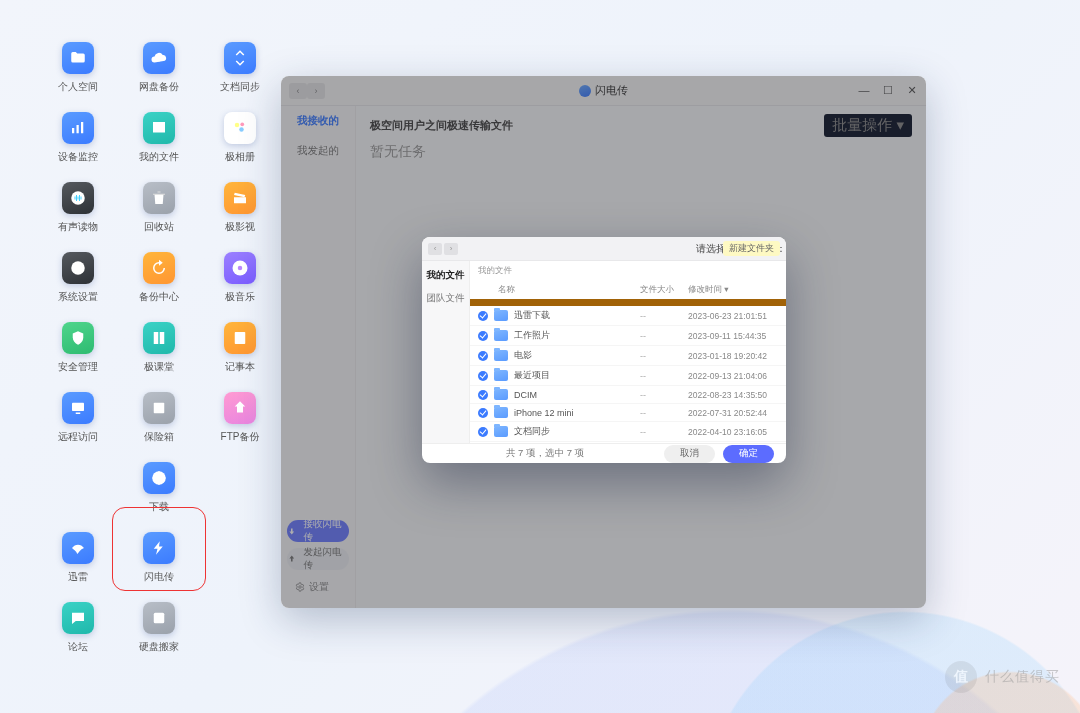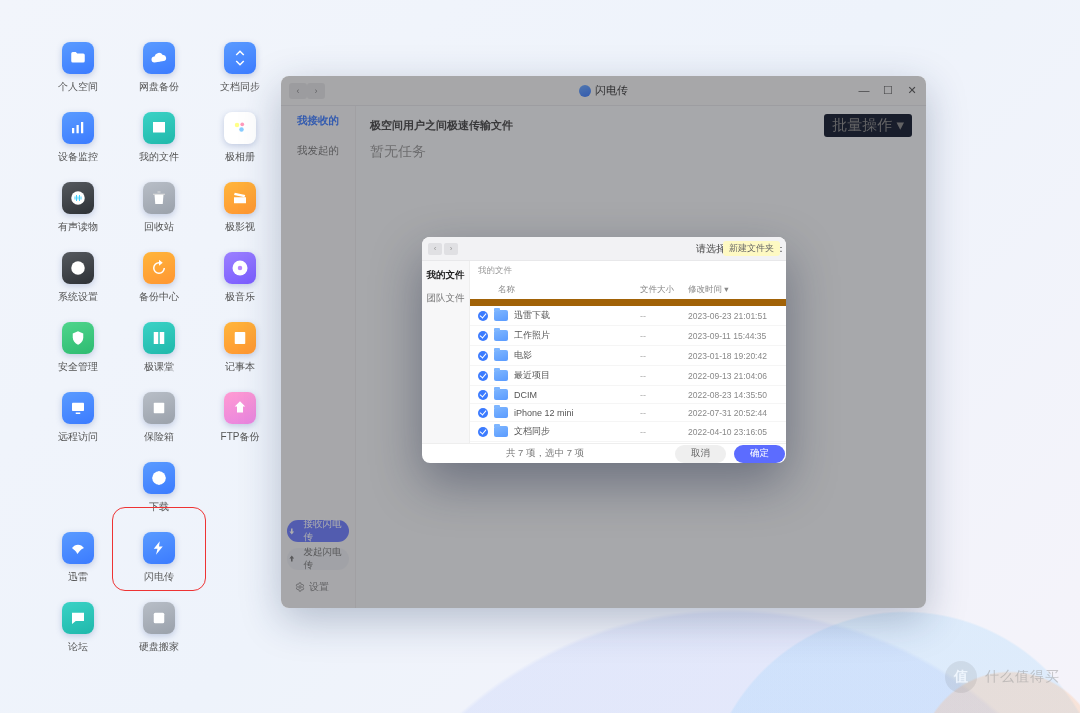--- a/index.html
+++ b/index.html
@@ -78,21 +78,21 @@
   .dlg .cols .m{width:90px}
   .dlg .rows{flex:1;overflow:auto}
   .dlg .row{display:flex;align-items:center;font-size:9px;color:#555;padding:3px 8px;border-bottom:1px solid #f5f5f5;cursor:pointer}
   .dlg .row .chk{width:10px;height:10px;border-radius:50%;background:#3b7bff;margin-right:6px;flex:none;position:relative}
   .dlg .row .chk::after{content:"";position:absolute;left:3px;top:1.5px;width:3px;height:5px;border:solid #fff;border-width:0 1.5px 1.5px 0;transform:rotate(40deg)}
   .dlg .row .fico{width:14px;height:11px;background:linear-gradient(160deg,#7eb6ff,#5a9bff);border-radius:2px;margin-right:6px;flex:none;position:relative}
   .dlg .row .fico::before{content:"";position:absolute;left:0;top:-2px;width:6px;height:3px;background:#7eb6ff;border-radius:1px 1px 0 0}
   .dlg .row .nm{flex:1}
   .dlg .row .sz{width:48px;color:#aaa}
   .dlg .row .mt{width:90px;color:#888;font-size:8.5px}
-  .dlg .dfoot{height:20px;border-top:1px solid #eee;display:flex;align-items:center;padding:0 1px;gap:8px}
+  .dlg .dfoot{height:20px;border-top:1px solid #eee;display:flex;align-items:center;padding:0 12px;gap:8px}
   .dlg .dfoot .cnt{flex:1;font-size:9.5px;color:#777;text-align:center}
   .dlg .btn{height:18px;padding:0 16px;border-radius:9px;font-size:9.5px;display:flex;align-items:center;cursor:pointer}
   .dlg .btn.cancel{background:#efefef;color:#666}
   .dlg .btn.ok{background:#5c6cff;color:#fff}
 
   
   .wm{position:absolute;right:20px;bottom:20px;display:flex;align-items:center;gap:8px;opacity:.5}
   .wm .c{width:32px;height:32px;border-radius:50%;background:rgba(100,100,100,.25);display:flex;align-items:center;justify-content:center;color:#fff;font-size:14px;font-weight:700}
   .wm .t{font-size:14px;color:#999;letter-spacing:1px}
 </style>

